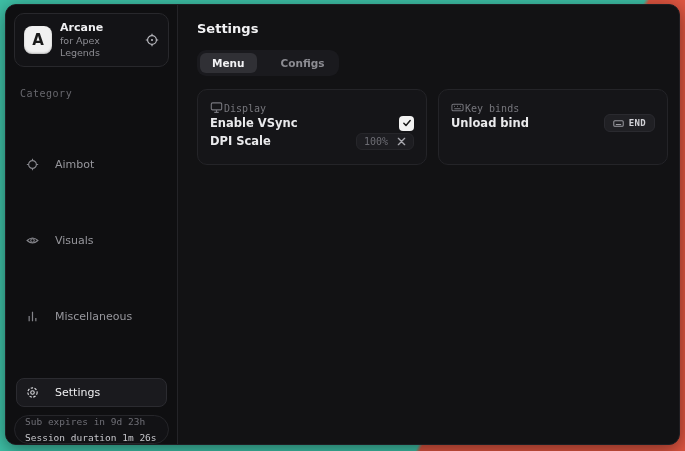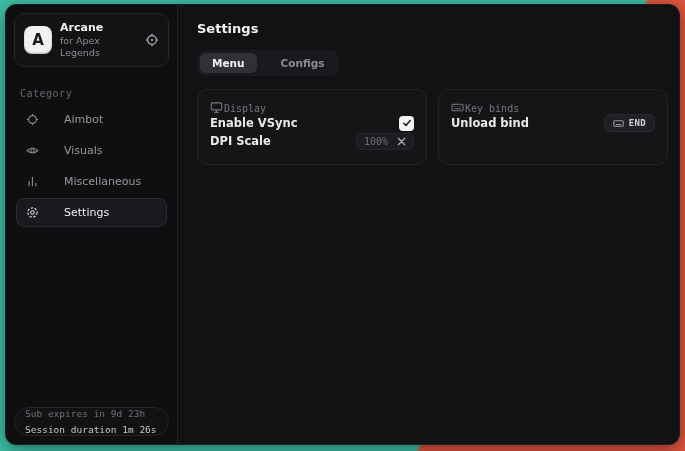--- a/index.html
+++ b/index.html
@@ -31,22 +31,22 @@
   }
   .brand-text { flex:1; line-height:1.25; }
   .brand-name { font-size:11px; font-weight:bold; color:#f0f0f2; }
   .brand-sub { font-size:9.5px; color:#8d8d93; }
   .brand-target { color:#b5b5bb; display:flex; }
 
   .category { margin:13px 14px 6px; font-size:10px; letter-spacing:.5px; color:#68686e; }
 
   .nav { display:flex; flex-direction:column; gap:2px; padding:0 10px; }
   .nav-item {
-    display:flex; align-items:center; gap:25px; padding:7px 9px; border:1px solid transparent;
-    border-radius:8px; color:#97979d; font-size:11px; cursor:pointer;
+    display:flex; align-items:center; gap:16px; padding:7px 9px; border:1px solid transparent;
+    border-radius:8px; color:#97979d; font-size:11px; cursor:pointer;margin-top:45px;
   }
   .nav-item .ico { display:flex; color:#85858b; }
   .nav-item.active { background:#1a1a1e; border-color:#2b2b30; color:#efeff1; }
   .nav-item.active .ico { color:#d8d8dc; }
 
   .side-spacer { flex:1; }
   .footer-card {
     margin:8px; padding:0 10px; border:1px solid #26262a; border-radius:20px; background:#121215;
     display:flex; flex-direction:column; gap:5px;
   }

